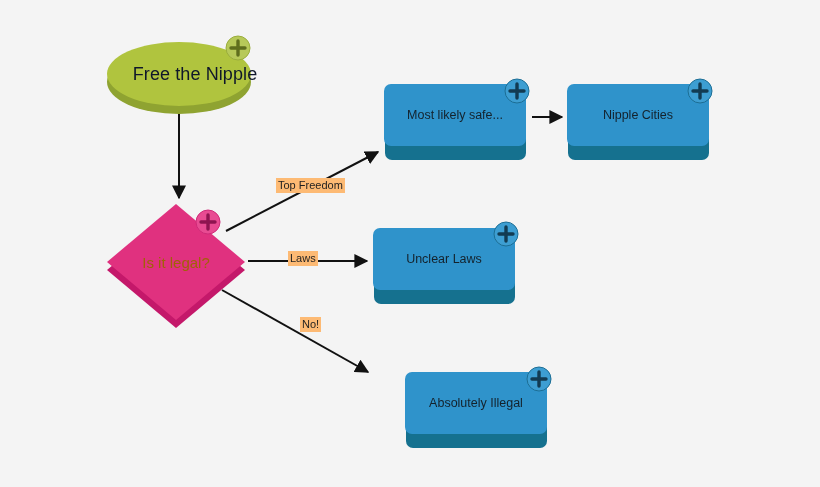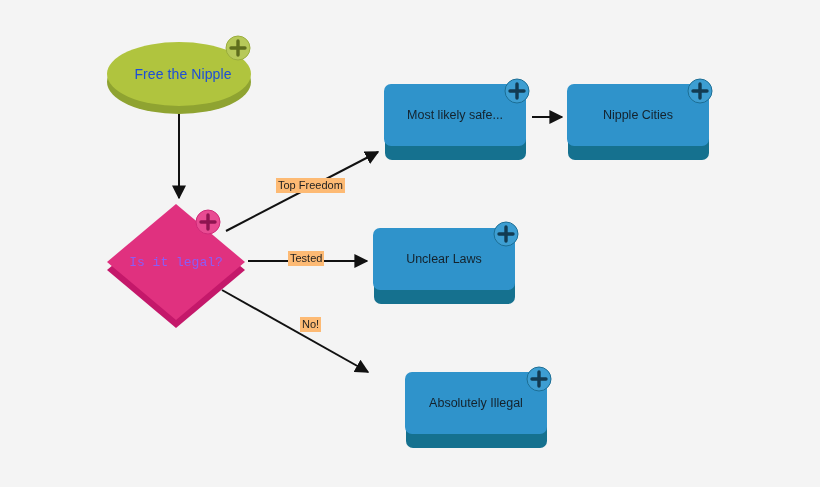--- a/index.html
+++ b/index.html
@@ -51,29 +51,29 @@
     position: absolute;
     left: 0;
     top: 0;
     width: 144px;
     height: 64px;
     border-radius: 50%;
     background: #b0c43e;
   }
   .ellipse-label {
     position: absolute;
-    left: 4px;
+    left: 16px;
     top: 0;
     width: 144px;
     height: 64px;
     display: flex;
     align-items: center;
     justify-content: center;
-    font-size: 14px;
-    color: #1d4ed8;
+    font-size: 18px;
+    color: #0f172a;
     letter-spacing: 0.1px;
   }
 
   
   .diamond-node {
     width: 138px;
     height: 116px;
   }
   .diamond-shadow {
     position: absolute;
@@ -95,23 +95,22 @@
   }
   .diamond-label {
     position: absolute;
     left: 0;
     top: 0;
     width: 138px;
     height: 116px;
     display: flex;
     align-items: center;
     justify-content: center;
-    font-size: 13px;
-    color: #8b5cf6;
-    font-family: Liberation Mono, monospace;
+    font-size: 15px;
+    color: #a16207;
   }
 
   
   .box-node {
     width: 120px;
     height: 76px;
   }
   .box-shadow {
     position: absolute;
     left: 1px;
@@ -193,21 +192,21 @@
       <line x1="222" y1="290" x2="368" y2="372" stroke="#111111" stroke-width="2" marker-end="url(#arrow)"></line>
     </g>
 
     <g>
       <line x1="532" y1="117" x2="562" y2="117" stroke="#111111" stroke-width="2" marker-end="url(#arrow)"></line>
     </g>
   </svg>
 
   <div class="edge-label" style="left:276px; top:178px;">Top Freedom</div>
 
-  <div class="edge-label" style="left:288px; top:251px;">Tested</div>
+  <div class="edge-label" style="left:288px; top:251px;">Laws</div>
 
   <div class="edge-label" style="left:300px; top:317px;">No!</div>
 
   <div class="node ellipse-node" style="left:107px; top:42px;">
     <div class="ellipse-shadow"></div>
     <div class="ellipse-face"></div>
     <div class="ellipse-label">Free the Nipple</div>
     <div class="plus-badge" style="left:118px; top:-7px;">
       <svg width="26" height="26" viewBox="0 0 26 26">
         <circle cx="13" cy="13" r="12" fill="#b7c959" stroke="#9aad3c" stroke-width="1"></circle>

